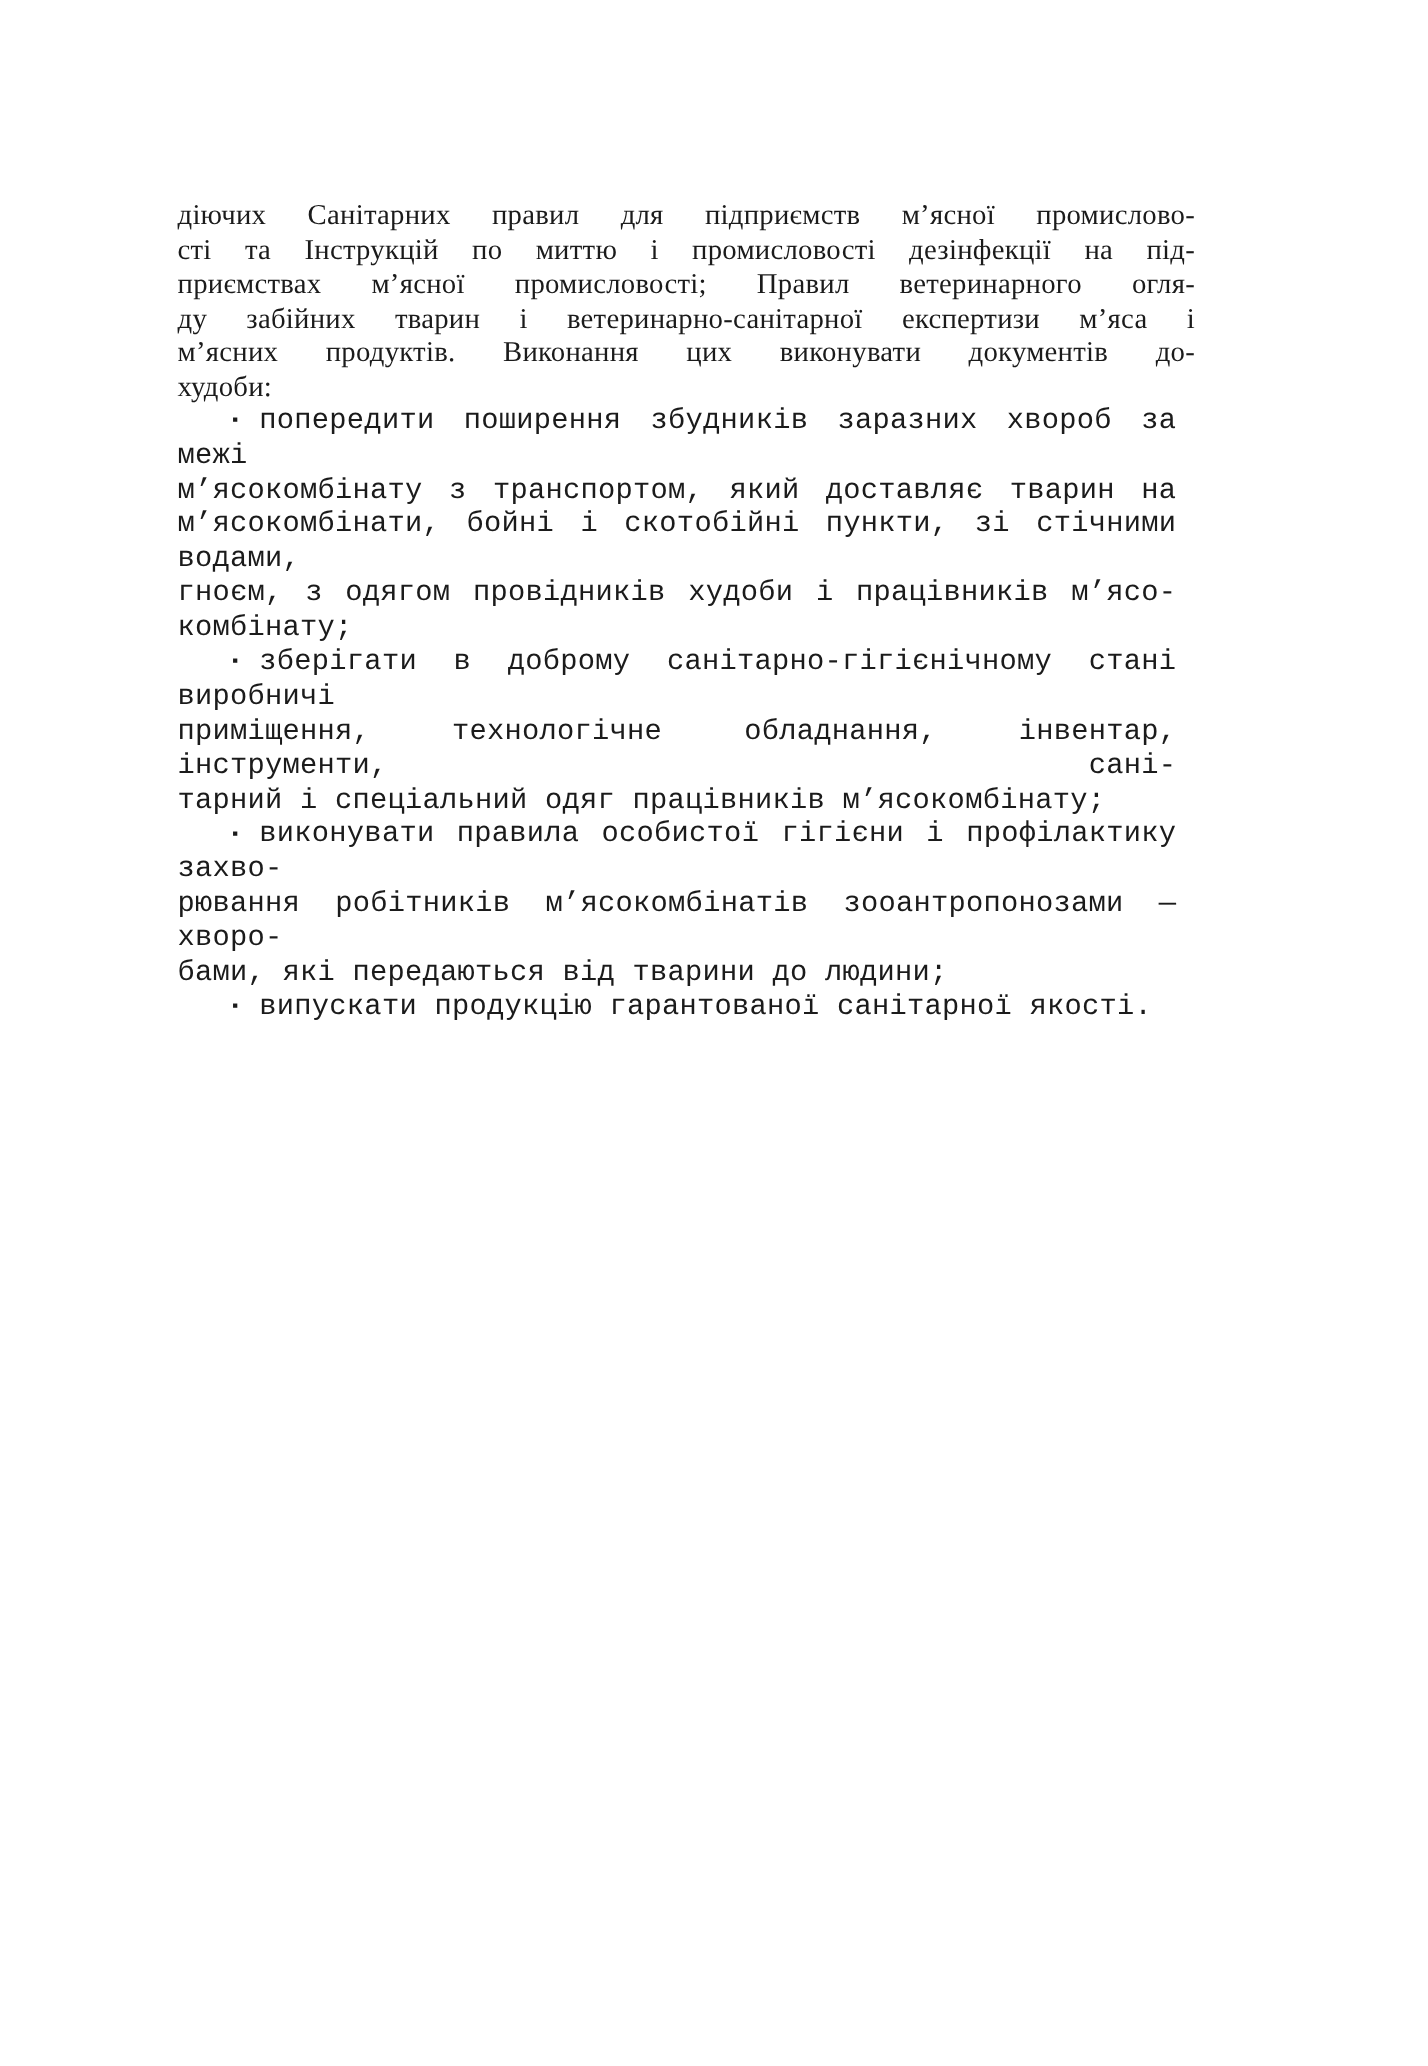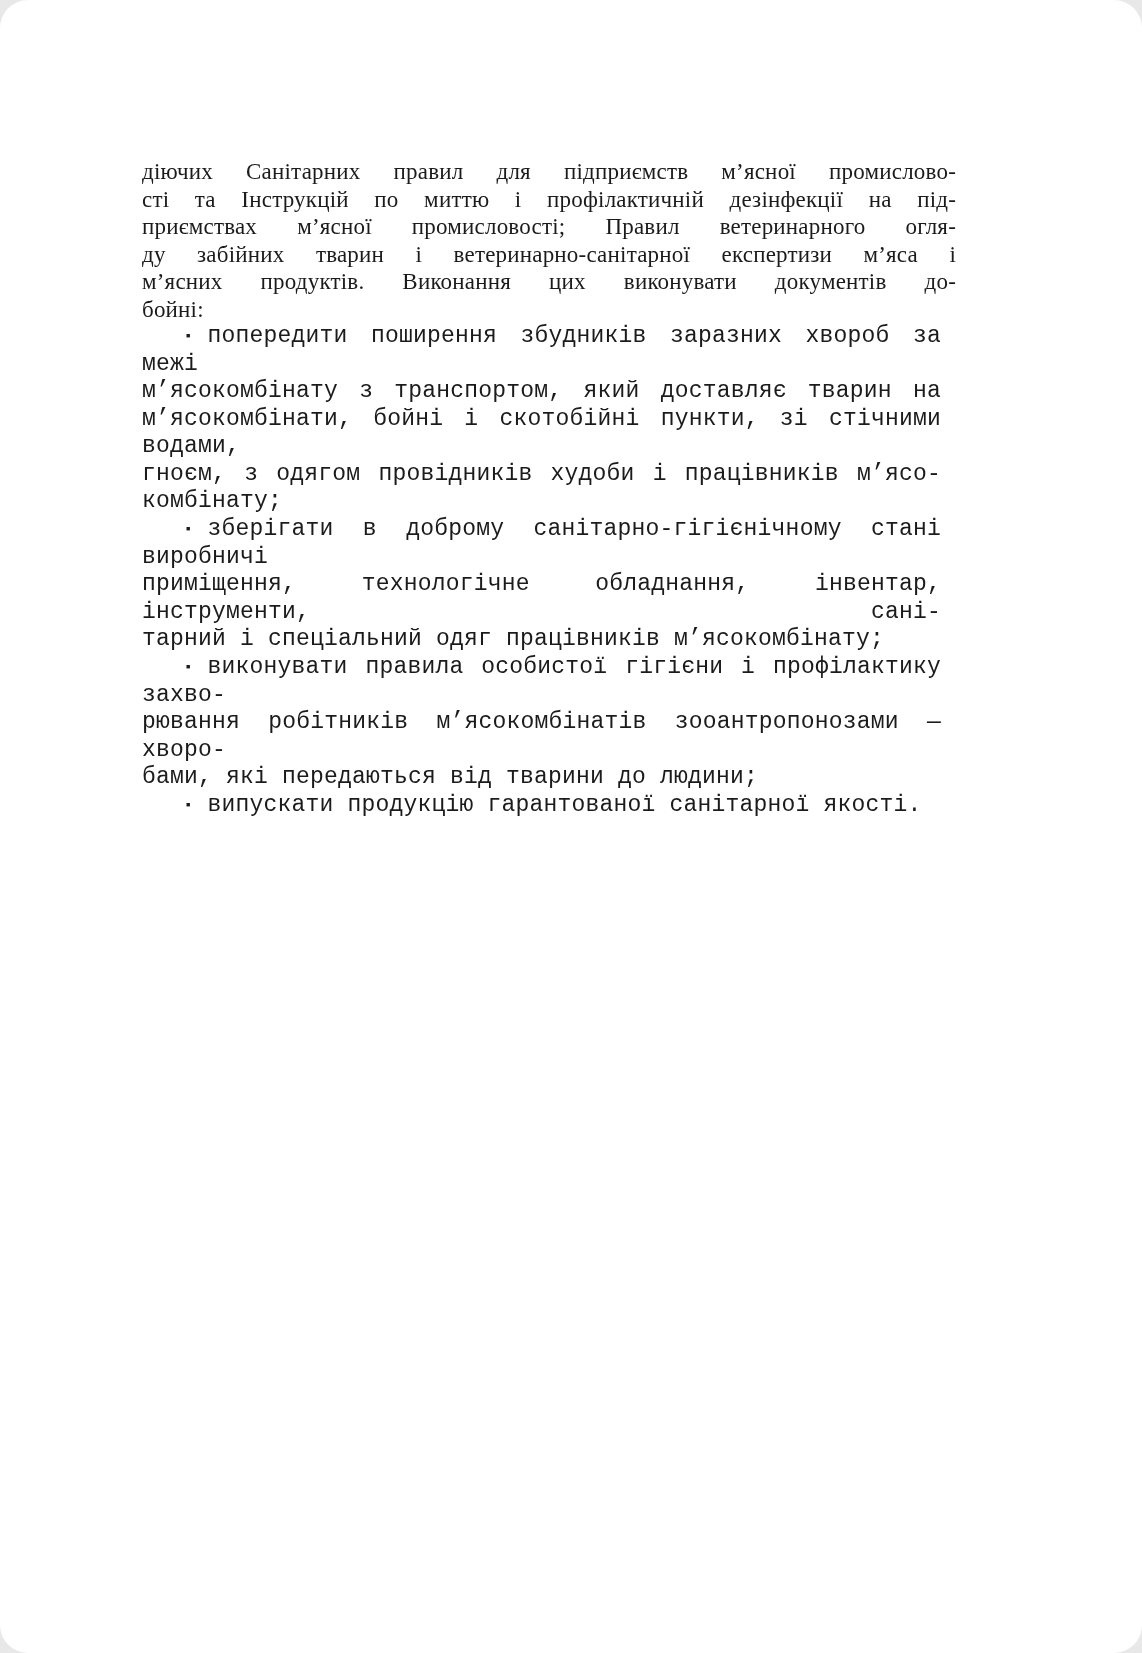--- a/index.html
+++ b/index.html
@@ -9,21 +9,20 @@
   }
   .page {
     position: relative;
     width: 1142px;
     height: 1653px;
     margin: 0 auto;
     background: #ffffff;
     font-family: "Liberation Serif", serif;
     color: #1b1b1b;
     overflow: hidden;
-    border-radius: 28px;
   }
   .content {
     position: absolute;
     left: 142px;
     top: 158px;
     width: 814px;
   }
   .para {
     margin: 0;
     padding: 0;
@@ -50,19 +49,19 @@
     margin-right: 15px;
     font-family: Liberation Mono, monospace;
   }
 </style>
 </head>
 <body>
 
 <div class="page">
   <div class="content"><div class="para plain">
         <div class="line">діючих Санітарних правил для підприємств м’ясної промислово-</div>
-        <div class="line">сті та Інструкцій по миттю і профілактичній дезінфекції на під-</div>
+        <div class="line">сті та Інструкцій по миттю і промисловості дезінфекції на під-</div>
         <div class="line">приємствах м’ясної промисловості; Правил ветеринарного огля-</div>
         <div class="line">ду забійних тварин і ветеринарно-санітарної експертизи м’яса і</div>
         <div class="line">м’ясних продуктів. Виконання цих виконувати документів до-</div>
-        <div class="line last">бойні:</div>
+        <div class="line last">худоби:</div>
       </div><div class="para bullet"><div class="line bullet-first"><span class="bullet">▪</span><span>попередити поширення збудників заразних хвороб за межі</span></div><div class="line">м’ясокомбінату з транспортом, який доставляє тварин на</div><div class="line">м’ясокомбінати, бойні і скотобійні пункти, зі стічними водами,</div><div class="line">гноєм, з одягом провідників худоби і працівників м’ясо-</div><div class="line last">комбінату;</div></div><div class="para bullet"><div class="line bullet-first"><span class="bullet">▪</span><span>зберігати в доброму санітарно-гігієнічному стані виробничі</span></div><div class="line">приміщення, технологічне обладнання, інвентар, інструменти, сані-</div><div class="line last">тарний і спеціальний одяг працівників м’ясокомбінату;</div></div><div class="para bullet"><div class="line bullet-first"><span class="bullet">▪</span><span>виконувати правила особистої гігієни і профілактику захво-</span></div><div class="line">рювання робітників м’ясокомбінатів зооантропонозами — хворо-</div><div class="line last">бами, які передаються від тварини до людини;</div></div><div class="para bullet"><div class="line last bullet-first"><span class="bullet">▪</span><span>випускати продукцію гарантованої санітарної якості.</span></div></div></div>
 </div>
 
 </body></html>

